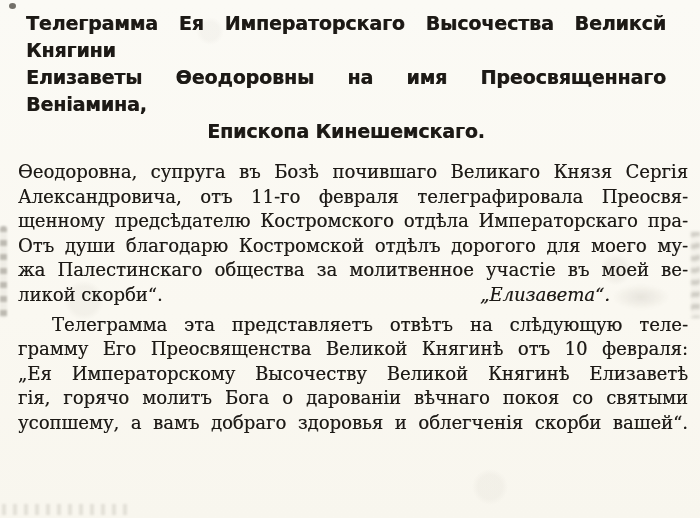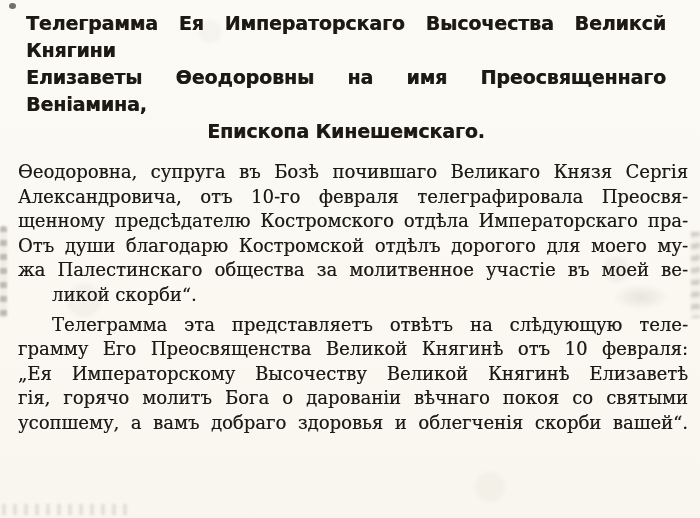--- a/index.html
+++ b/index.html
@@ -27,21 +27,21 @@
 
   .para {
     font-size:18px;
     line-height:24.6px;
     text-shadow:0.35px 0.35px 0.45px rgba(28,25,21,0.55);
   }
   .p1 { margin-top:15px; }
   .p2 { margin-top:5px; }
   .line { text-align:justify; text-align-last:justify; }
   .line.indent { padding-left:34px; }
-  .sig-line { display:flex; justify-content:space-between; text-align:left;margin-left:34px; }
+  .sig-line { display:flex; justify-content:space-between; text-align:left; }
   .sig { font-style:italic; margin-right:78px; }
 
   
   .noise, .speck { pointer-events:none; }
   .noise-left {
     position:absolute; left:0; top:226px; width:7px; height:92px;
     background:repeating-linear-gradient(180deg, rgba(90,85,75,.38) 0 6px, rgba(150,145,135,.10) 6px 14px);
     filter:blur(1.2px); border-radius:3px;
   }
   .noise-right {
@@ -80,26 +80,27 @@
 
   <div class="content">
     <div class="heading">
       <div class="h-line">Телеграмма Ея Императорскаго Высочества Великсй Княгини</div>
       <div class="h-line">Елизаветы Ѳеодоровны на имя Преосвященнаго Веніамина,</div>
       <div class="h-line h-center">Епископа Кинешемскаго.</div>
     </div>
 
     <div class="para p1">
       <div class="line">Ѳеодоровна, супруга въ Бозѣ почившаго Великаго Князя Сергія</div>
-      <div class="line">Александровича, отъ 10-го февраля телеграфировала Преосвя-</div>
+      <div class="line">Александровича, отъ 11-го февраля телеграфировала Преосвя-</div>
       <div class="line">щенному предсѣдателю Костромского отдѣла Императорскаго пра-</div>
       <div class="line">Отъ души благодарю Костромской отдѣлъ дорогого для моего му-</div>
       <div class="line">жа Палестинскаго общества за молитвенное участіе въ моей ве-</div>
       <div class="line sig-line">
         <span>ликой скорби“.</span>
+        <span class="sig">„Елизавета“.</span>
       </div>
     </div>
 
     <div class="para p2">
       <div class="line indent">Телеграмма эта представляетъ отвѣтъ на слѣдующую теле-</div>
       <div class="line">грамму Его Преосвященства Великой Княгинѣ отъ 10 февраля:</div>
       <div class="line">„Ея Императорскому Высочеству Великой Княгинѣ Елизаветѣ</div>
       <div class="line">гія, горячо молитъ Бога о дарованіи вѣчнаго покоя со святыми</div>
       <div class="line">усопшему, а вамъ добраго здоровья и облегченія скорби вашей“.</div>
 

